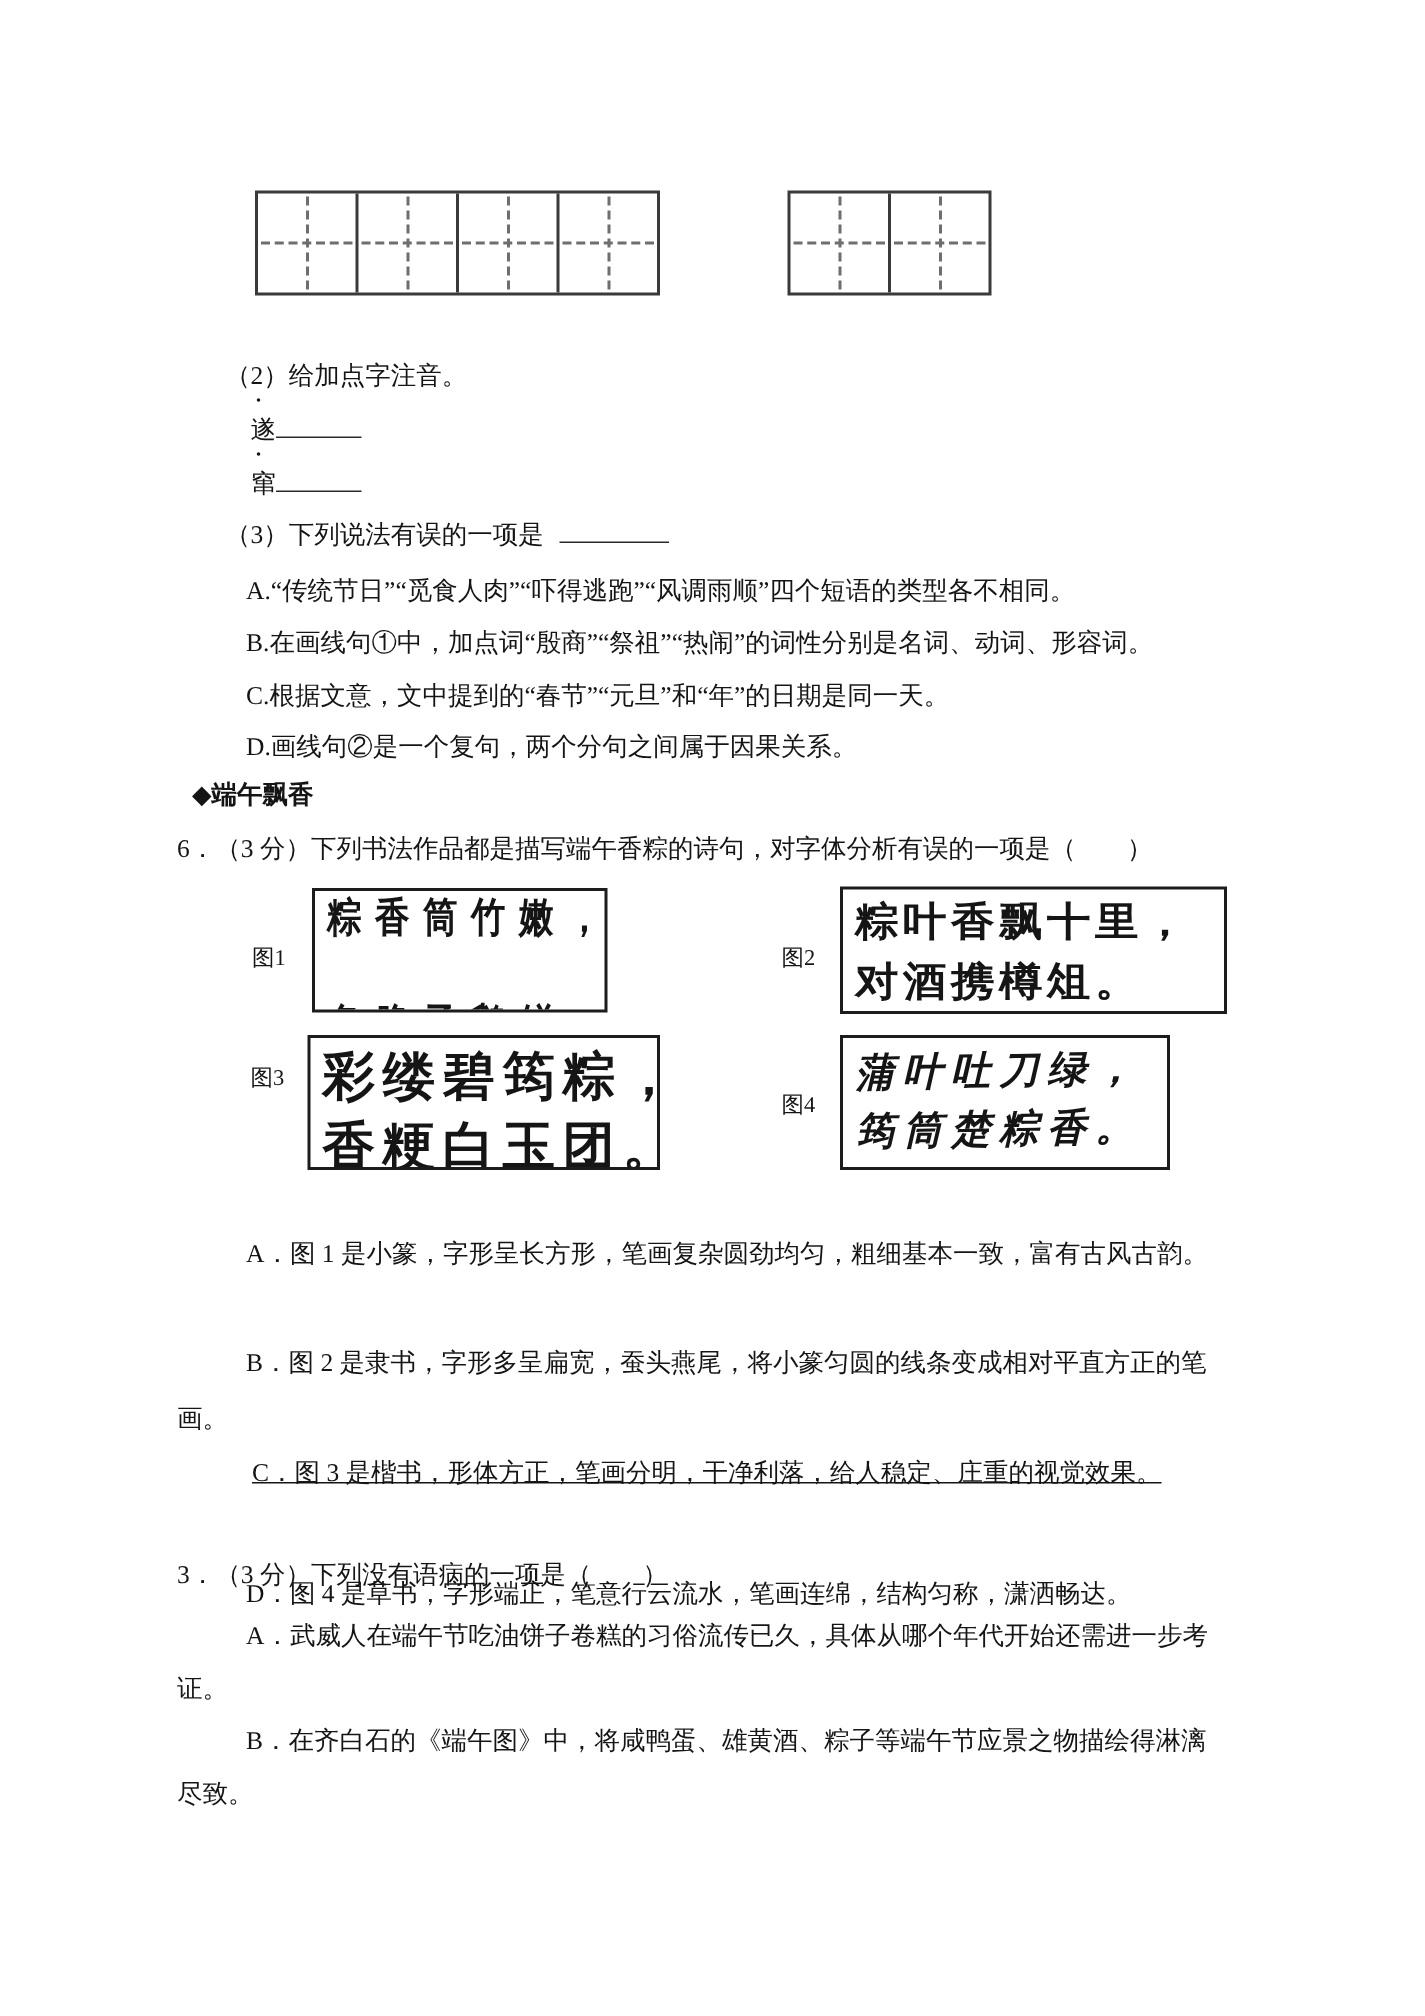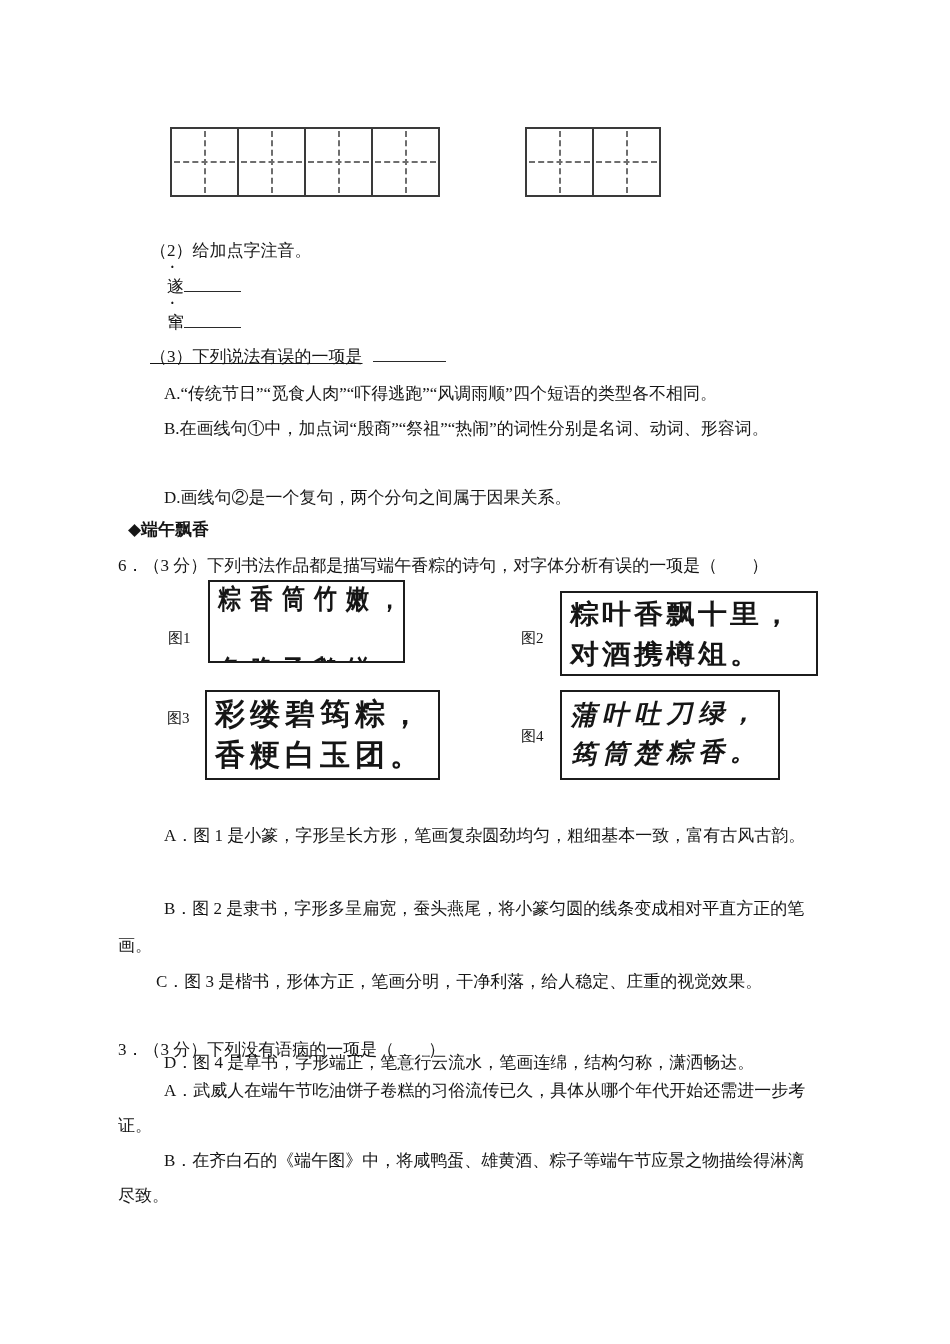--- a/index.html
+++ b/index.html
@@ -20,21 +20,21 @@
   .wcell::after{content:"";position:absolute;top:50%;margin-top:-1px;left:2px;right:2px;border-top:2px dashed #6e6e6e;}
 
   
   .fig-label{position:absolute;font-size:15px;white-space:nowrap;}
   .fig-box{position:absolute;border:2px solid #1c1c1c;box-sizing:border-box;background:#fff;
            display:flex;flex-direction:column;justify-content:space-evenly;align-items:flex-start;
            padding:2px 8px;overflow:hidden;}
   .cal-line{white-space:nowrap;}
   .seal .cal-line{font-size:23px;font-weight:700;letter-spacing:9px;transform:scaleY(1.18);transform-origin:left center;}
   .clerical .cal-line{font-size:29px;font-weight:900;letter-spacing:3px;transform:scaleY(0.92);transform-origin:left center;}
-  .kai .cal-line{font-size:30px;font-weight:700;letter-spacing:5px;}
+  .kai .cal-line{font-size:35px;font-weight:700;letter-spacing:5px;}
   .cursive .cal-line{font-size:26px;font-weight:700;font-style:italic;letter-spacing:6px;transform:rotate(-1deg);transform-origin:left center;}
 </style>
 </head>
 <body>
 
 <div class="page">
 
   <div class="wgrid" style="left:170px;top:127px;">
     <div class="wcell"></div>
     <div class="wcell"></div>
@@ -47,32 +47,33 @@
   </div>
 
   <div class="line" style="left:150px;top:241px;">（2）给加点字注音。</div>
 
   <div class="dot" style="left:170px;top:263px;">·</div>
   <div class="line" style="left:167px;top:276px;"><span>遂</span><span class="blank b57"></span></div>
 
   <div class="dot" style="left:170px;top:299px;">·</div>
   <div class="line" style="left:167px;top:312px;"><span>窜</span><span class="blank b57"></span></div>
 
-  <div class="line" style="left:150px;top:346px;text-decoration:underline;"><span>（3）下列说法有误的一项是</span><span class="blank b73"></span></div>
+  <div class="line" style="left:150px;top:346px;"><span>（3）下列说法有误的一项是</span><span class="blank b73"></span></div>
 
   <div class="line" style="left:164px;top:384px;">A.“传统节日”“觅食人肉”“吓得逃跑”“风调雨顺”四个短语的类型各不相同。</div>
   <div class="line" style="left:164px;top:419px;">B.在画线句①中，加点词“殷商”“祭祖”“热闹”的词性分别是名词、动词、形容词。</div>
+  <div class="line" style="left:164px;top:454px;">C.根据文意，文中提到的“春节”“元旦”和“年”的日期是同一天。</div>
   <div class="line" style="left:164px;top:488px;">D.画线句②是一个复句，两个分句之间属于因果关系。</div>
 
   <div class="line bold" style="left:128px;top:520px;">◆端午飘香</div>
 
   <div class="line" style="left:118px;top:556px;">6．（3 分）下列书法作品都是描写端午香粽的诗句，对字体分析有误的一项是（　　）</div>
 
   <div class="fig-label" style="left:168px;top:629px;">图1</div>
-  <div class="fig-box seal" style="left:208px;top:580px;width:197px;height:83px;gap:40px;">
+  <div class="fig-box seal" style="left:208px;top:592px;width:197px;height:83px;gap:40px;">
     <div class="cal-line">粽香筒竹嫩，</div>
     <div class="cal-line">炙脆子鹅鲜。</div>
   </div>
 
   <div class="fig-label" style="left:521px;top:629px;">图2</div>
   <div class="fig-box clerical" style="left:560px;top:591px;width:258px;height:85px;">
     <div class="cal-line">粽叶香飘十里，</div>
     <div class="cal-line">对酒携樽俎。</div>
   </div>
 
@@ -84,21 +85,21 @@
 
   <div class="fig-label" style="left:521px;top:727px;">图4</div>
   <div class="fig-box cursive" style="left:560px;top:690px;width:220px;height:90px;">
     <div class="cal-line">蒲叶吐刀绿，</div>
     <div class="cal-line">筠筒楚粽香。</div>
   </div>
 
   <div class="line" style="left:164px;top:826px;">A．图 1 是小篆，字形呈长方形，笔画复杂圆劲均匀，粗细基本一致，富有古风古韵。</div>
   <div class="line" style="left:164px;top:899px;">B．图 2 是隶书，字形多呈扁宽，蚕头燕尾，将小篆匀圆的线条变成相对平直方正的笔</div>
   <div class="line" style="left:118px;top:936px;">画。</div>
-  <div class="line" style="left:156px;top:972px;">C．图 3 是楷书，形体方正，笔画分明，干净利落，给人稳定、庄重的视觉效果。</div>
+  <div class="line" style="left:168px;top:972px;text-decoration:underline;">C．图 3 是楷书，形体方正，笔画分明，干净利落，给人稳定、庄重的视觉效果。</div>
   <div class="line" style="left:164px;top:1053px;">D．图 4 是草书，字形端正，笔意行云流水，笔画连绵，结构匀称，潇洒畅达。</div>
 
   <div class="line" style="left:118px;top:1040px;">3．（3 分）下列没有语病的一项是（　　）</div>
   <div class="line" style="left:164px;top:1081px;">A．武威人在端午节吃油饼子卷糕的习俗流传已久，具体从哪个年代开始还需进一步考</div>
   <div class="line" style="left:118px;top:1116px;">证。</div>
   <div class="line" style="left:164px;top:1151px;">B．在齐白石的《端午图》中，将咸鸭蛋、雄黄酒、粽子等端午节应景之物描绘得淋漓</div>
   <div class="line" style="left:118px;top:1186px;">尽致。</div>
 
 </div>
 

